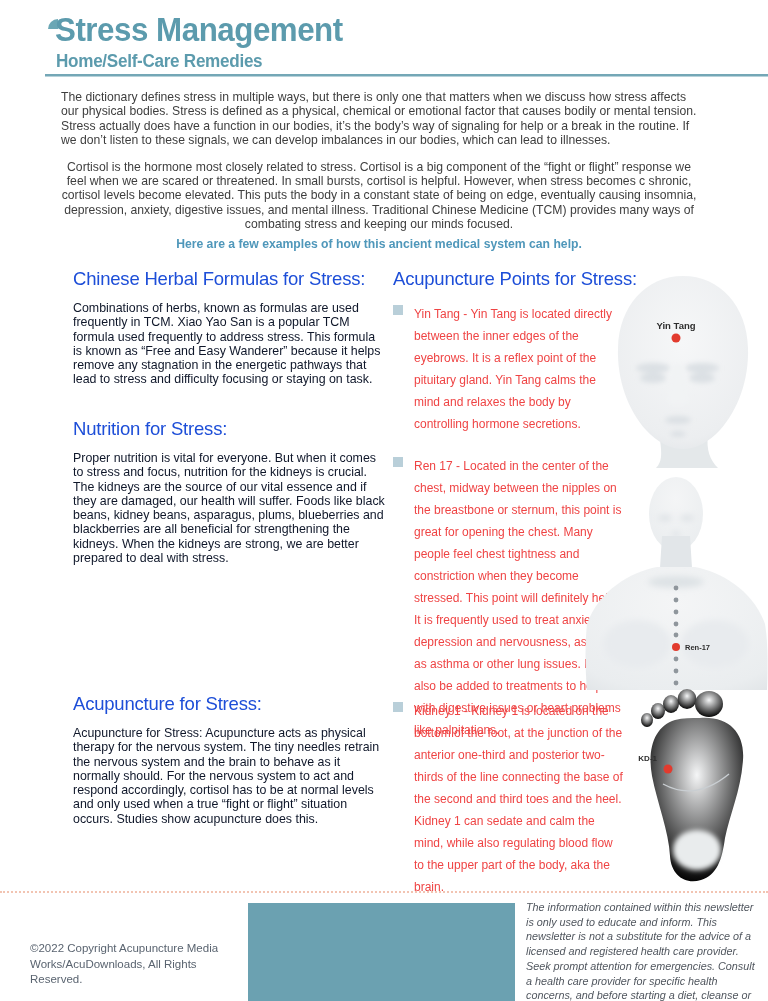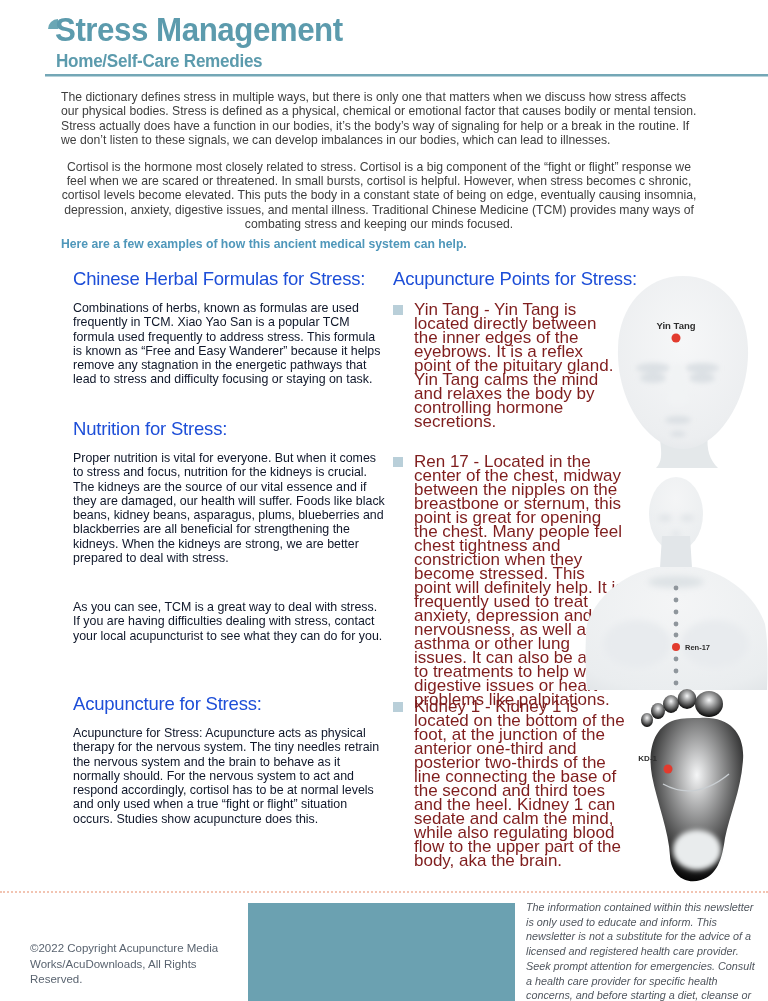--- a/index.html
+++ b/index.html
@@ -14,29 +14,29 @@
     color:#5c9bad;letter-spacing:-0.5px;transform:scaleX(.92);transform-origin:left;white-space:nowrap;}
   .page-subtitle{position:absolute;left:56px;top:51px;font-size:18px;font-weight:bold;
     color:#5c9bad;letter-spacing:-0.3px;transform:scaleX(.95);transform-origin:left;white-space:nowrap;}
   .header-rule{position:absolute;left:45px;top:74px;width:723px;height:2px;
     background:#74a7b6;border-bottom:1px solid #b7d2da;}
   
   .intro{position:absolute;left:61px;top:90px;width:636px;color:#3e3e3e;
     font-size:12.2px;line-height:14.4px;}
   .intro p{margin:0 0 0 0;}
   .intro .p2{margin-top:12px;text-align:center;}
-  .intro .highlight{margin-top:5px;font-weight:bold;color:#4f97ba;}
+  .intro .highlight{margin-top:5px;text-align:center;font-weight:bold;color:#4f97ba;}
   
   .sec-heading{position:absolute;font-size:18.5px;font-weight:400;color:#1d4ed8;
     letter-spacing:-0.2px;white-space:nowrap;}
   .body-text{position:absolute;font-size:12.4px;line-height:14.3px;color:#0f172a;}
   
   .point{position:absolute;display:flex;align-items:flex-start;}
   .bullet{flex:0 0 10px;width:10px;height:10px;background:#b9cfd9;margin-top:2px;margin-right:11px;}
-  .point .pt-text{font-size:17px;line-height:14px;color:#7f1d1d;}
+  .point .pt-text{font-size:12px;line-height:22px;color:#ef4444;}
   
   .illus{position:absolute;}
   
   .dotted-divider{position:absolute;left:0;top:891px;width:768px;height:0;
     border-top:2px dotted #f2c4b2;}
   .copyright{position:absolute;left:30px;top:941px;width:215px;font-size:11.5px;
     line-height:15.5px;color:#5a6470;}
   .teal-block{position:absolute;left:248px;top:903px;width:267px;height:98px;background:#6ba1b1;}
   .disclaimer{position:absolute;left:526px;top:900px;width:234px;font-style:italic;
     font-size:10.8px;line-height:14.7px;color:#50565e;}
@@ -55,21 +55,20 @@
     <p>The dictionary defines stress in multiple ways, but there is only one that matters when we discuss how stress affects our physical bodies. Stress is defined as a physical, chemical or emotional factor that causes bodily or mental tension. Stress actually does have a function in our bodies, it’s the body’s way of signaling for help or a break in the routine. If we don’t listen to these signals, we can develop imbalances in our bodies, which can lead to illnesses.</p>
     <p class="p2">Cortisol is the hormone most closely related to stress. Cortisol is a big component of the “fight or flight” response we feel when we are scared or threatened. In small bursts, cortisol is helpful. However, when stress becomes c shronic, cortisol levels become elevated. This puts the body in a constant state of being on edge, eventually causing insomnia, depression, anxiety, digestive issues, and mental illness. Traditional Chinese Medicine (TCM) provides many ways of combating stress and keeping our minds focused.</p>
     <p class="highlight">Here are a few examples of how this ancient medical system can help.</p>
   </div>
 
   <div class="sec-heading" style="left:73px;top:268px;">Chinese Herbal Formulas for Stress:</div>
   <div class="body-text" style="left:73px;top:301px;width:312px;">Combinations of herbs, known as formulas are used frequently in TCM. Xiao Yao San is a popular TCM formula used frequently to address stress. This formula is known as “Free and Easy Wanderer” because it helps remove any stagnation in the energetic pathways that lead to stress and difficulty focusing or staying on task.</div>
 
   <div class="sec-heading" style="left:73px;top:418px;">Nutrition for Stress:</div>
   <div class="body-text" style="left:73px;top:451px;width:312px;">Proper nutrition is vital for everyone. But when it comes to stress and focus, nutrition for the kidneys is crucial. The kidneys are the source of our vital essence and if they are damaged, our health will suffer. Foods like black beans, kidney beans, asparagus, plums, blueberries and blackberries are all beneficial for strengthening the kidneys. When the kidneys are strong, we are better prepared to deal with stress.</div>
-  <div class="body-text" style="left:73px;top:600px;width:312px;">As you can see, TCM is a great way to deal with stress. If you are having difficulties dealing with stress, contact your local acupuncturist to see what they can do for you.</div>
 
   <div class="sec-heading" style="left:73px;top:693px;">Acupuncture for Stress:</div>
   <div class="body-text" style="left:73px;top:726px;width:312px;">Acupuncture for Stress: Acupuncture acts as physical therapy for the nervous system. The tiny needles retrain the nervous system and the brain to behave as it normally should. For the nervous system to act and respond accordingly, cortisol has to be at normal levels and only used when a true “fight or flight” situation occurs. Studies show acupuncture does this.</div>
 
   <div class="sec-heading" style="left:393px;top:268px;">Acupuncture Points for Stress:</div>
 
   <div class="point" style="left:393px;top:303px;width:230px;">
     <span class="bullet"></span>
     <span class="pt-text" style="width:205px;">Yin Tang - Yin Tang is located directly between the inner edges of the eyebrows. It is a reflex point of the pituitary gland. Yin Tang calms the mind and relaxes the body by controlling hormone secretions.</span>
   </div>

